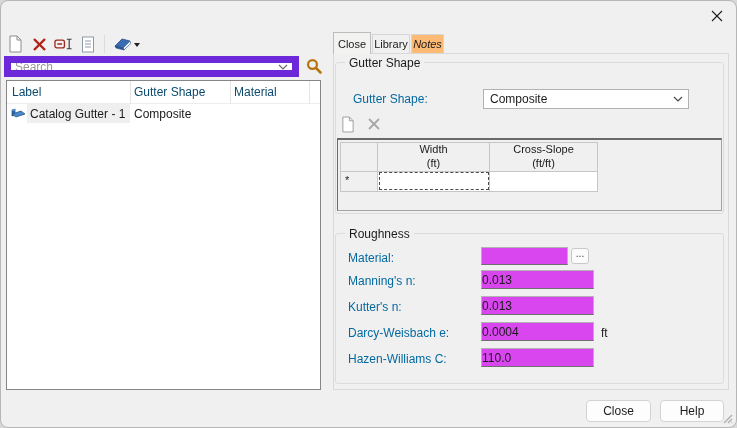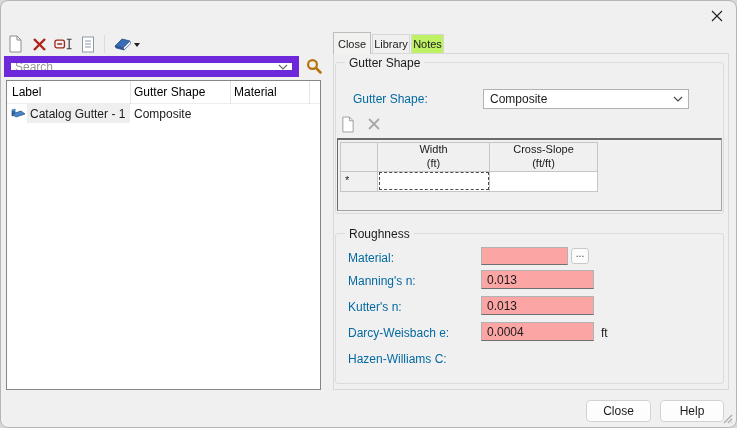--- a/index.html
+++ b/index.html
@@ -24,33 +24,33 @@
   
   .search-box { left:3px; top:55px; width:295px; height:21px; background:#fff; border:7px solid #6d28d9; display:flex; align-items:center; }
   .search-box input { flex:1; border:0; outline:0; background:transparent; font:12px "Liberation Sans",sans-serif; color:#1b1b1b; padding:0 4px; height:100%; }
   .search-box input::placeholder { color:#9a9a9a; }
   .search-dd { width:18px; display:flex; justify-content:center; align-items:center; height:100%; }
   .search-go { left:300px; top:55px; width:26px; height:21px; display:flex; align-items:center; justify-content:center; }
 
   
   .list { left:5px; top:79px; width:315px; height:310px; background:#fff; border:1px solid #868686; }
   .list-header { position:relative; height:23px; border-bottom:1px solid #ededed; }
-  .lh { position:absolute; top:4px; font-size:12px; color:#000000; }
+  .lh { position:absolute; top:4px; font-size:12px; color:#0c4a6e; }
   .lh-sep { position:absolute; top:0; width:1px; height:23px; background:#e4e4e4; }
   .list-row { position:relative; height:19px; display:flex; align-items:center; }
   .row-label-cell { position:absolute; left:20px; top:0; width:103px; height:19px; background:#efefef; }
   .row-icon { position:absolute; left:3px; top:2px; }
   .row-label { position:absolute; left:23px; top:3px; }
   .row-shape { position:absolute; left:127px; top:3px; }
 
   
   .tab { position:absolute; display:flex; align-items:center; justify-content:center; font-size:11px; cursor:pointer; }
   .tab.active { left:332px; top:31px; width:38px; height:22px; background:#f2f2f1; border:1px solid #bdbdbd; border-bottom:none; z-index:3; }
   .tab.t1 { left:371px; top:33px; width:38px; height:20px; background:#f0f0f0; border:1px solid #d6d6d6; }
-  .tab.t2 { left:410px; top:33px; width:33px; height:20px; background:#bef264; border:1px solid #d6d6d6; }
+  .tab.t2 { left:410px; top:33px; width:33px; height:20px; background:#fdba74; border:1px solid #d6d6d6;font-style:italic; }
   .tabpage { left:332px; top:52px; width:396px; height:337px; background:#f0f0f0; border:1px solid #d9d9d9; }
 
   
   .group { position:absolute; border:1px solid #dcdcdc; border-radius:3px; }
   .g1 { left:334px; top:61px; width:389px; height:152px; }
   .g2 { left:334px; top:232px; width:389px; height:151px; }
   .group-label { position:absolute; background:#f0f0f0; padding:0 4px; font-size:12px; color:#1b1b1b; }
   .gl1 { left:344px; top:55px; }
   .gl2 { left:344px; top:226px; }
 
@@ -66,21 +66,21 @@
   .grid { position:absolute; left:2px; top:2px; border:1px solid #8b8b8b; border-collapse:collapse; }
   .grid td { border:1px solid #c6c6c6; font-size:11px; text-align:center; vertical-align:middle; line-height:1.25; }
   .grid .hdr { background:#f0f0f0; height:28px; color:#1a1a1a; }
   .grid .rowhdr { background:#f0f0f0; width:37px; }
   .grid .c-w { width:112px; }
   .grid .c-cs { width:108px; }
   .grid .datarow td { height:20px; background:#fff; }
   .grid .datarow .rowhdr { background:#f0f0f0; text-align:left; padding-left:4px; }
   .cell-focus { outline:1px dashed #4a4a4a; outline-offset:-2px; }
 
-  .textbox { position:absolute; background:#fca5a5; border:1px solid #b2b2b2; border-bottom-color:#6f6f6f; font-size:12px; display:flex; align-items:center; padding-left:5px; }
+  .textbox { position:absolute; background:#d946ef; border:1px solid #b2b2b2; border-bottom-color:#6f6f6f; font-size:12px; display:flex; align-items:center; }
   .unit { position:absolute; font-size:12px; }
   .browse-btn { position:absolute; left:570px; top:247px; width:18px; height:16px; background:#fbfbfb; border:1px solid #c9c9c9; border-radius:3px; font-size:10px; color:#444; display:flex; align-items:flex-start; justify-content:center; line-height:9px; cursor:pointer; }
 
   
   .btn { position:absolute; top:399px; height:22px; background:#fdfdfd; border:1px solid #d2d2d2; border-radius:4px; font-size:12px; color:#1b1b1b; display:flex; align-items:center; justify-content:center; cursor:pointer; font-family:"Liberation Sans",sans-serif; }
   .btn-close { left:585px; width:65px; }
   .btn-help { left:659px; width:64px; }
   .grip { right:3px; bottom:3px; }
 </style>
 </head>
@@ -246,20 +246,23 @@
     <span>0.013</span>
   </div>
 
   <span class="fld-label" style="left:347px; top:325px;">Darcy-Weisbach e:</span>
   <div class="textbox" style="left:480px; top:321px; width:113px; height:19px;">
     <span>0.0004</span>
   </div>
   <span class="unit" style="left:600px; top:325px;">ft</span>
 
   <span class="fld-label" style="left:347px; top:351px;text-align:center;">Hazen-Williams C:</span>
+  <div class="textbox" style="left:480px; top:347px; width:113px; height:19px;">
+    <span>110.0</span>
+  </div>
 
   <button class="btn btn-help">Help</button>
   <button class="btn btn-close">Close</button>
   <svg class="abs grip" width="14" height="14" viewBox="0 0 14 14">
     <line x1="13" y1="5" x2="5" y2="13" stroke="#b0b0b0" stroke-width="1.4"></line>
     <line x1="13" y1="9" x2="9" y2="13" stroke="#b0b0b0" stroke-width="1.4"></line>
     <line x1="13" y1="12.5" x2="12.5" y2="13" stroke="#b0b0b0" stroke-width="1.4"></line>
   </svg>
 
 </div>

